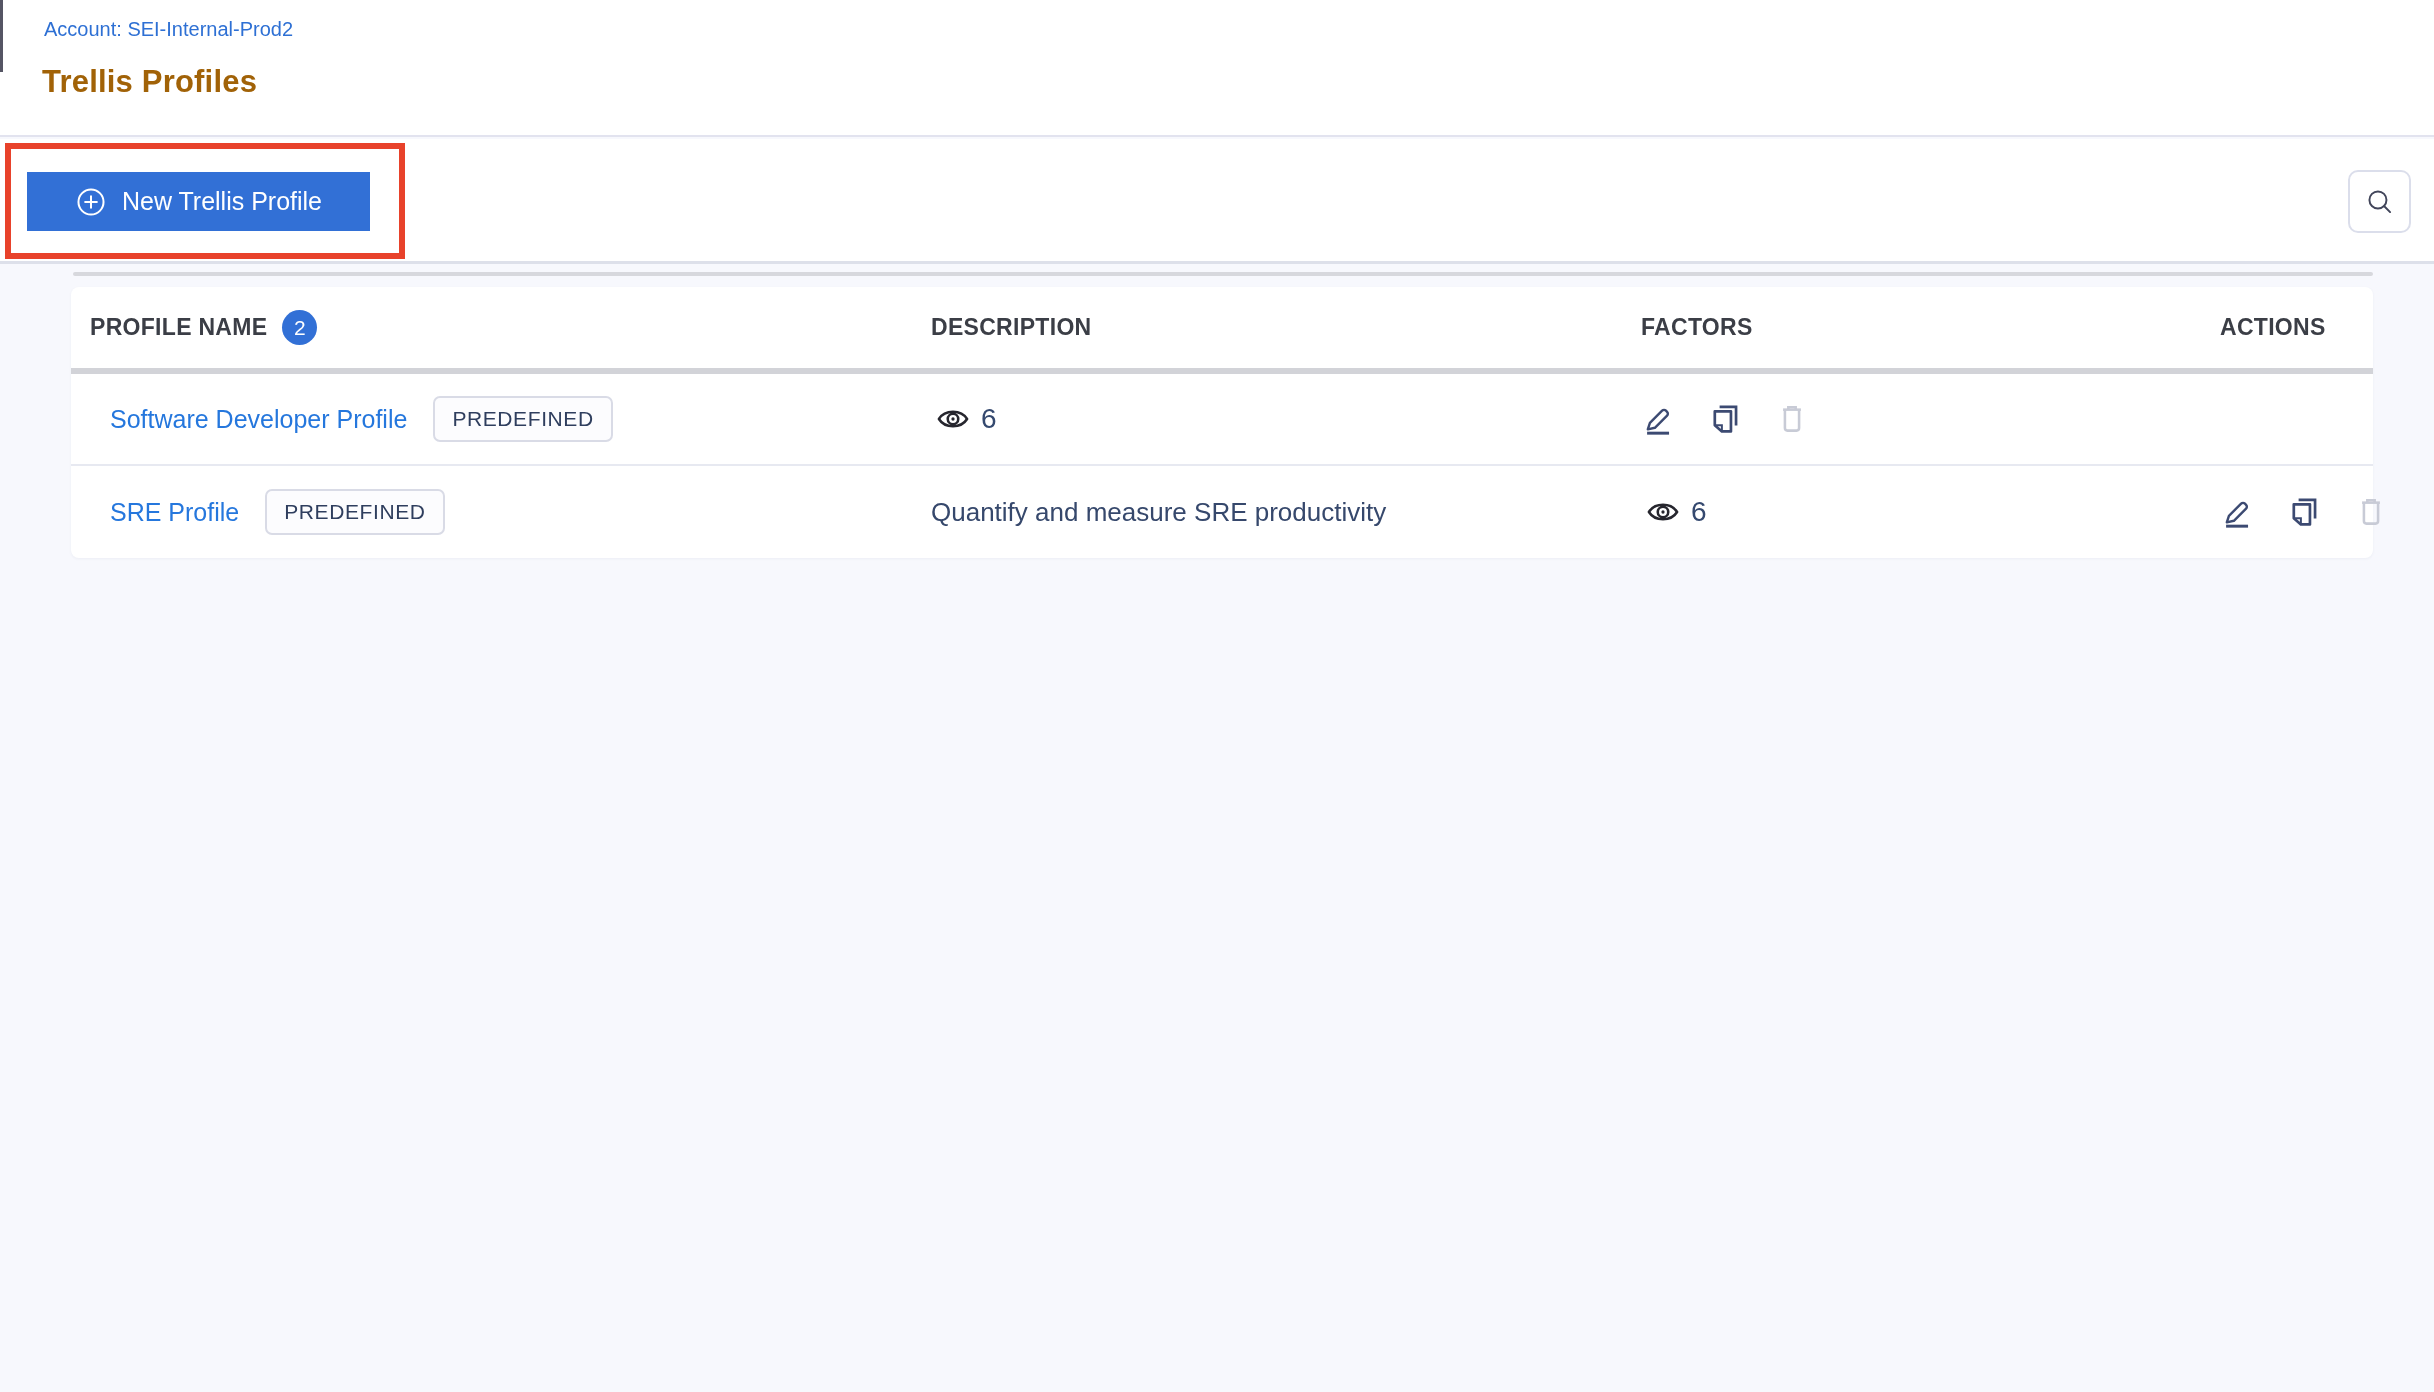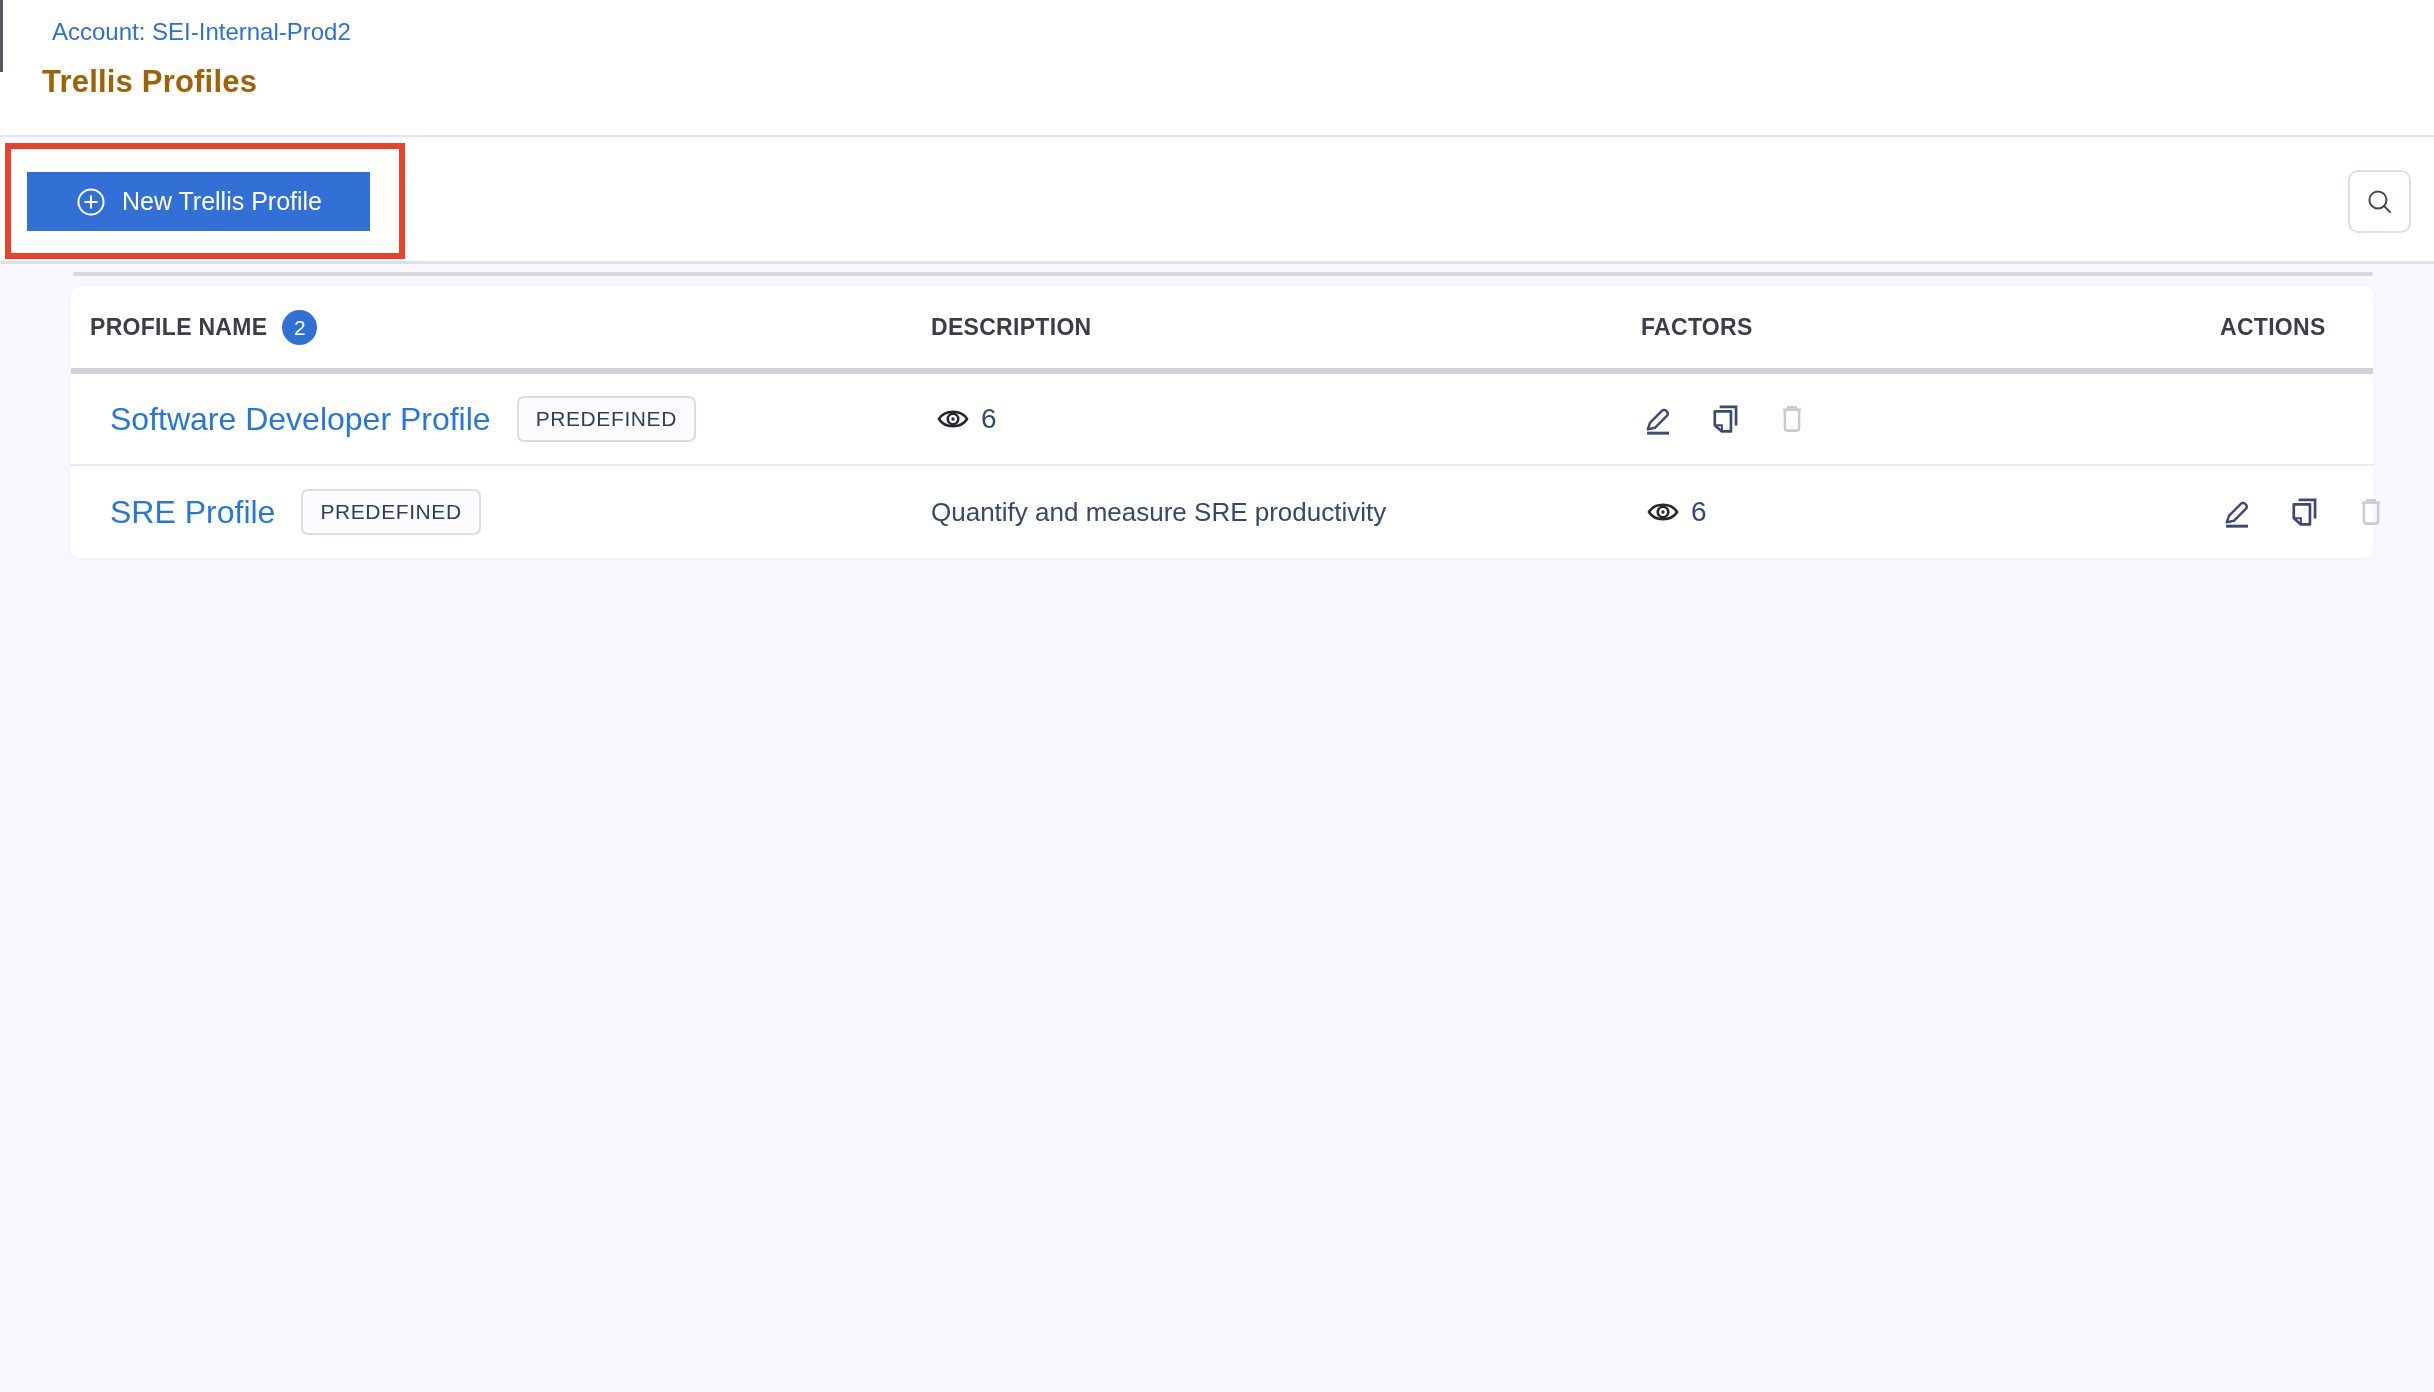--- a/index.html
+++ b/index.html
@@ -15,22 +15,22 @@
   
   .top-band {
     position:absolute; left:0; top:0; width:2434px; height:137px;
     background:#ffffff; border-bottom:2px solid #e2e3ef;
   }
   .edge-sliver {
     position:absolute; left:0; top:0; width:3px; height:72px;
     background:#2b2b3d; opacity:.8;
   }
   .account-link {
-    position:absolute; left:52px; top:18px;
-    font-size:24px; color:#2e70d4; text-decoration:none; cursor:pointer;
+    position:absolute; left:44px; top:18px;
+    font-size:20px; color:#2e70d4; text-decoration:none; cursor:pointer;
   }
   .page-title {
     position:absolute; left:42px; top:64px;
     font-size:31px; font-weight:700; color:#a16207; letter-spacing:.2px;
   }
 
   .toolbar-band {
     position:absolute; left:0; top:139px; width:2434px; height:125px;
     background:#ffffff; border-bottom:3px solid #dde0ea;
   }
@@ -79,21 +79,21 @@
     display:inline-flex; align-items:center; justify-content:center;
     min-width:35px; height:35px; margin-left:15px; border-radius:50%;
     background:#3270d6; color:#ffffff; font-size:21px; font-weight:400;
   }
   .trow { height:92px; }
   .trow.first { border-bottom:2px solid #e7e9f1; }
   .cell { display:flex; align-items:center; }
   .cell.c1 { padding-left:39px; }
   .cell.c3 { padding-left:4px; gap:10px; }
   .profile-link {
-    font-size:32px; color:#2577dd; text-decoration:none; cursor:pointer; white-space:nowrap;
+    font-size:25px; color:#2577dd; text-decoration:none; cursor:pointer; white-space:nowrap;
   }
   .tag-badge {
     margin-left:26px; padding:9px 17px;
     border:2px solid #d9dbe6; border-radius:7px; background:#fcfcfe;
     font-size:21px; font-weight:500; letter-spacing:.6px; color:#2f3e5e;
     white-space:nowrap;
   }
   .desc-text { font-size:26px; color:#36486c; }
   .factors-count { font-size:28px; color:#35496f; }
 

